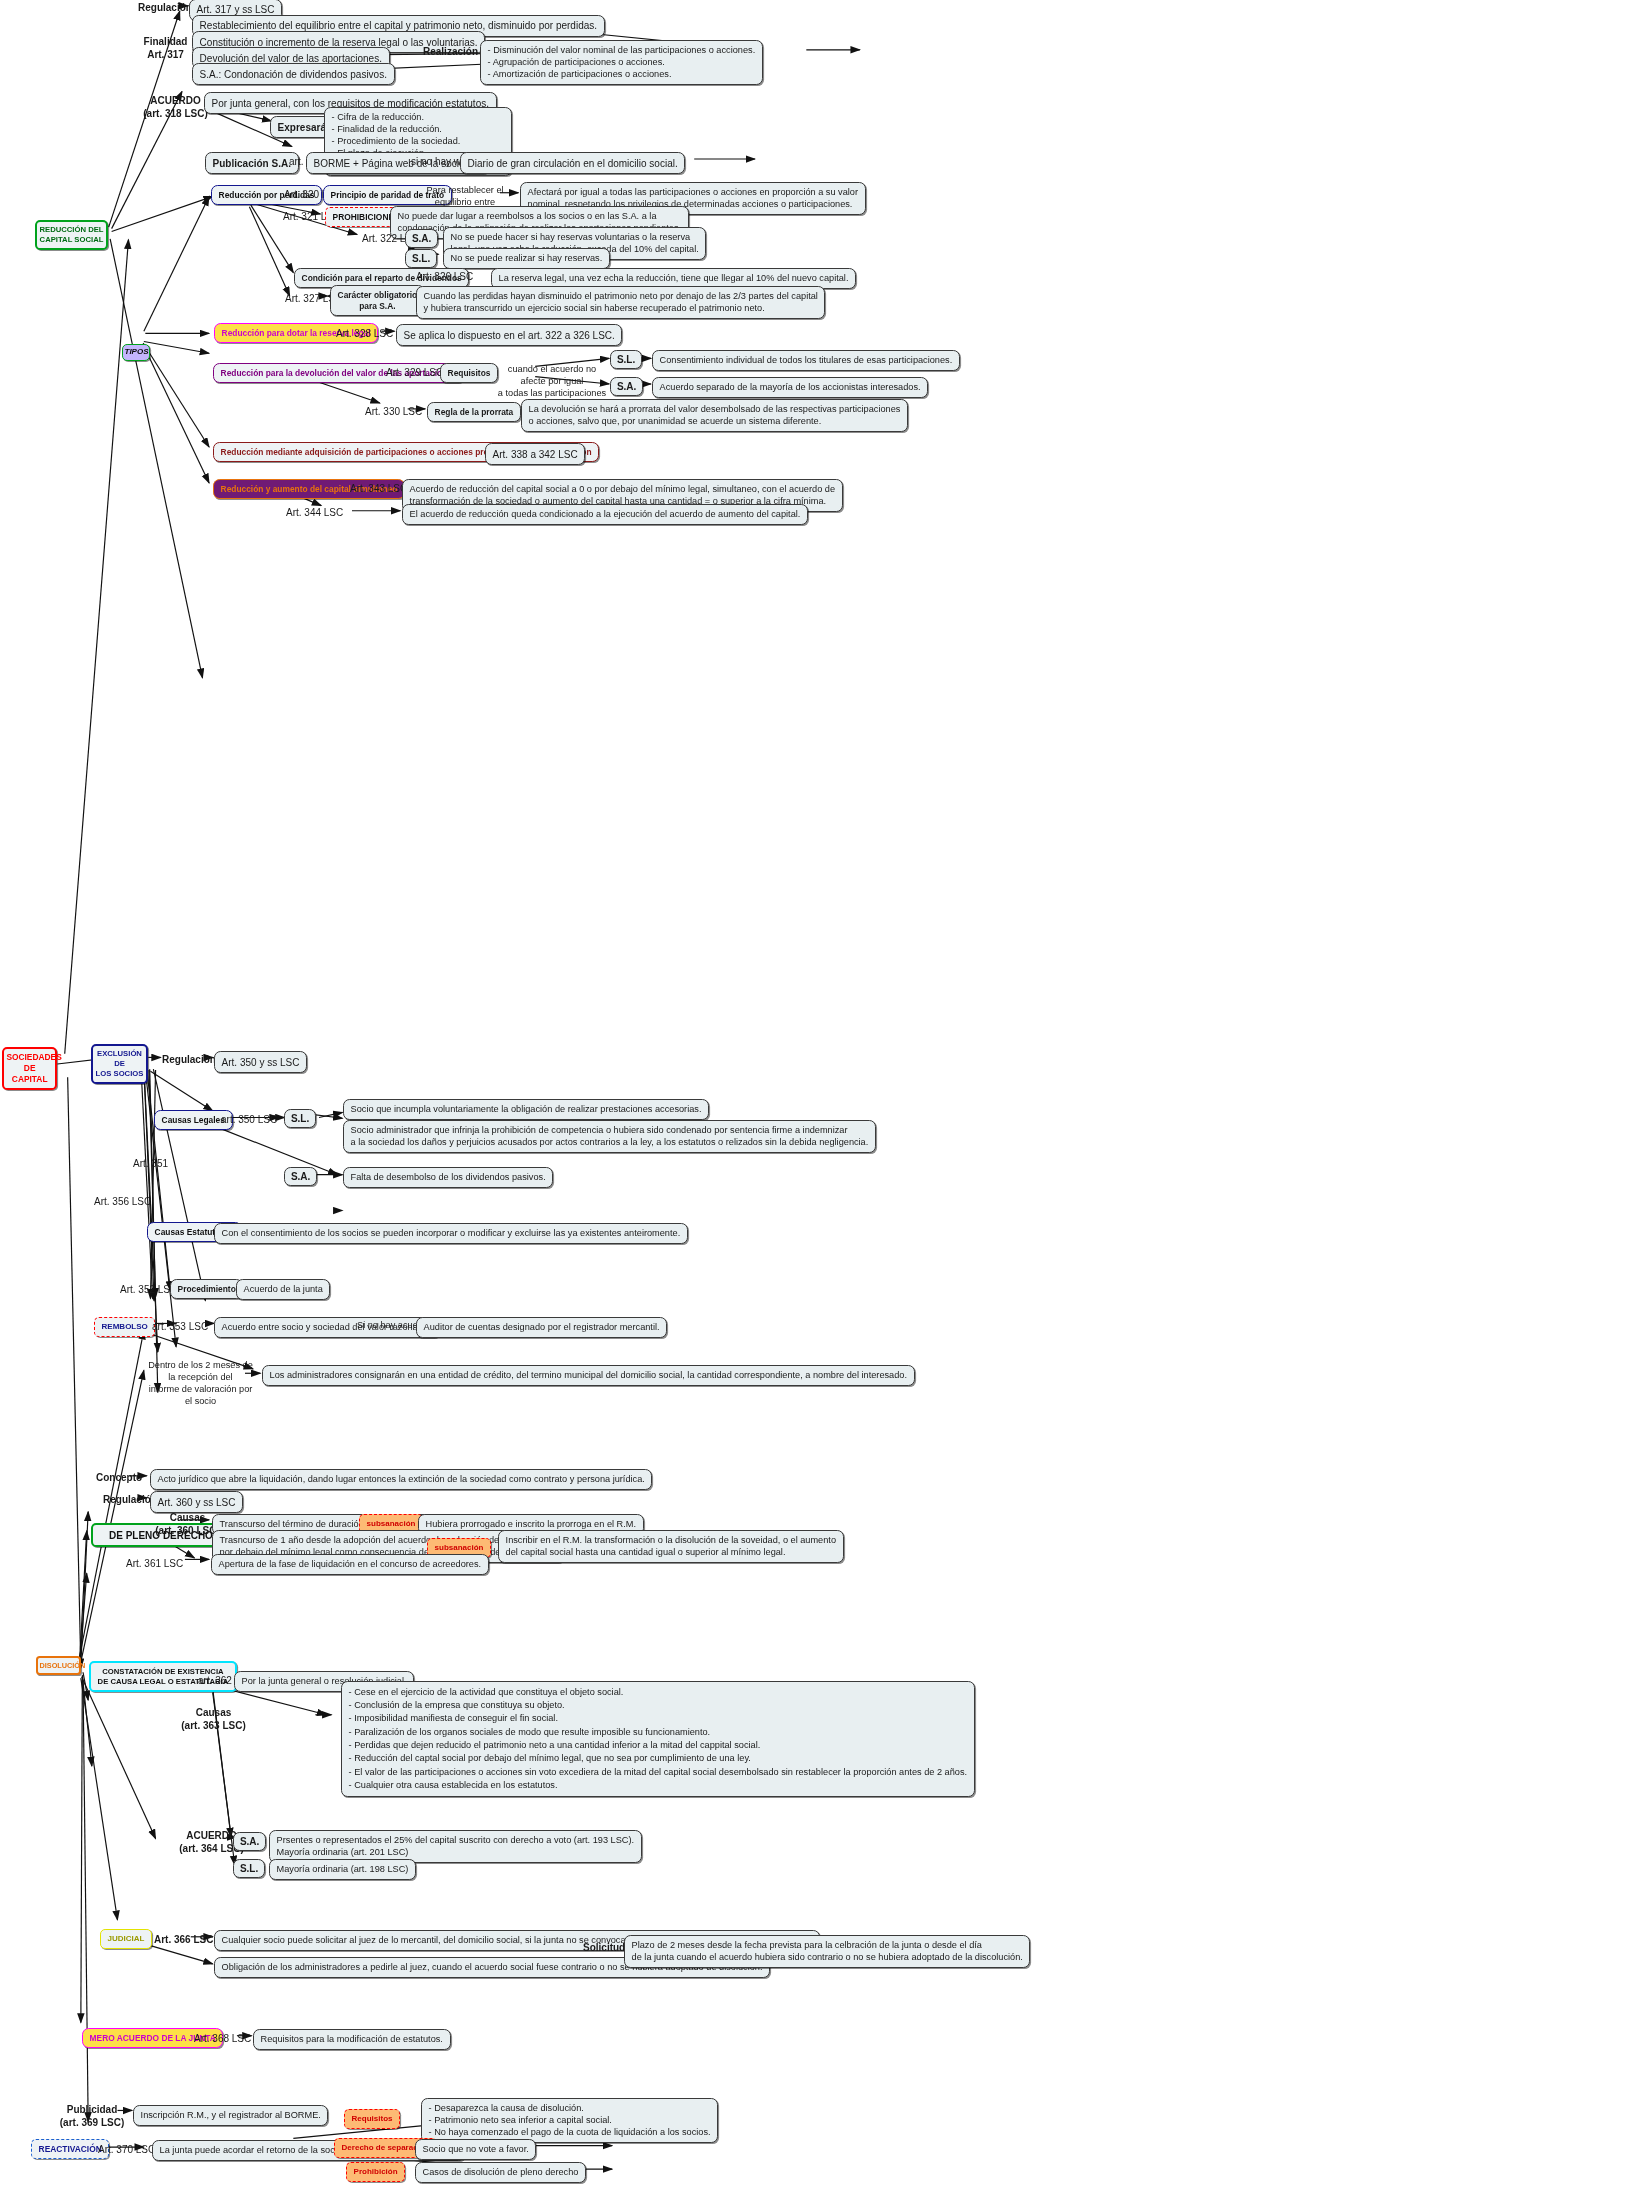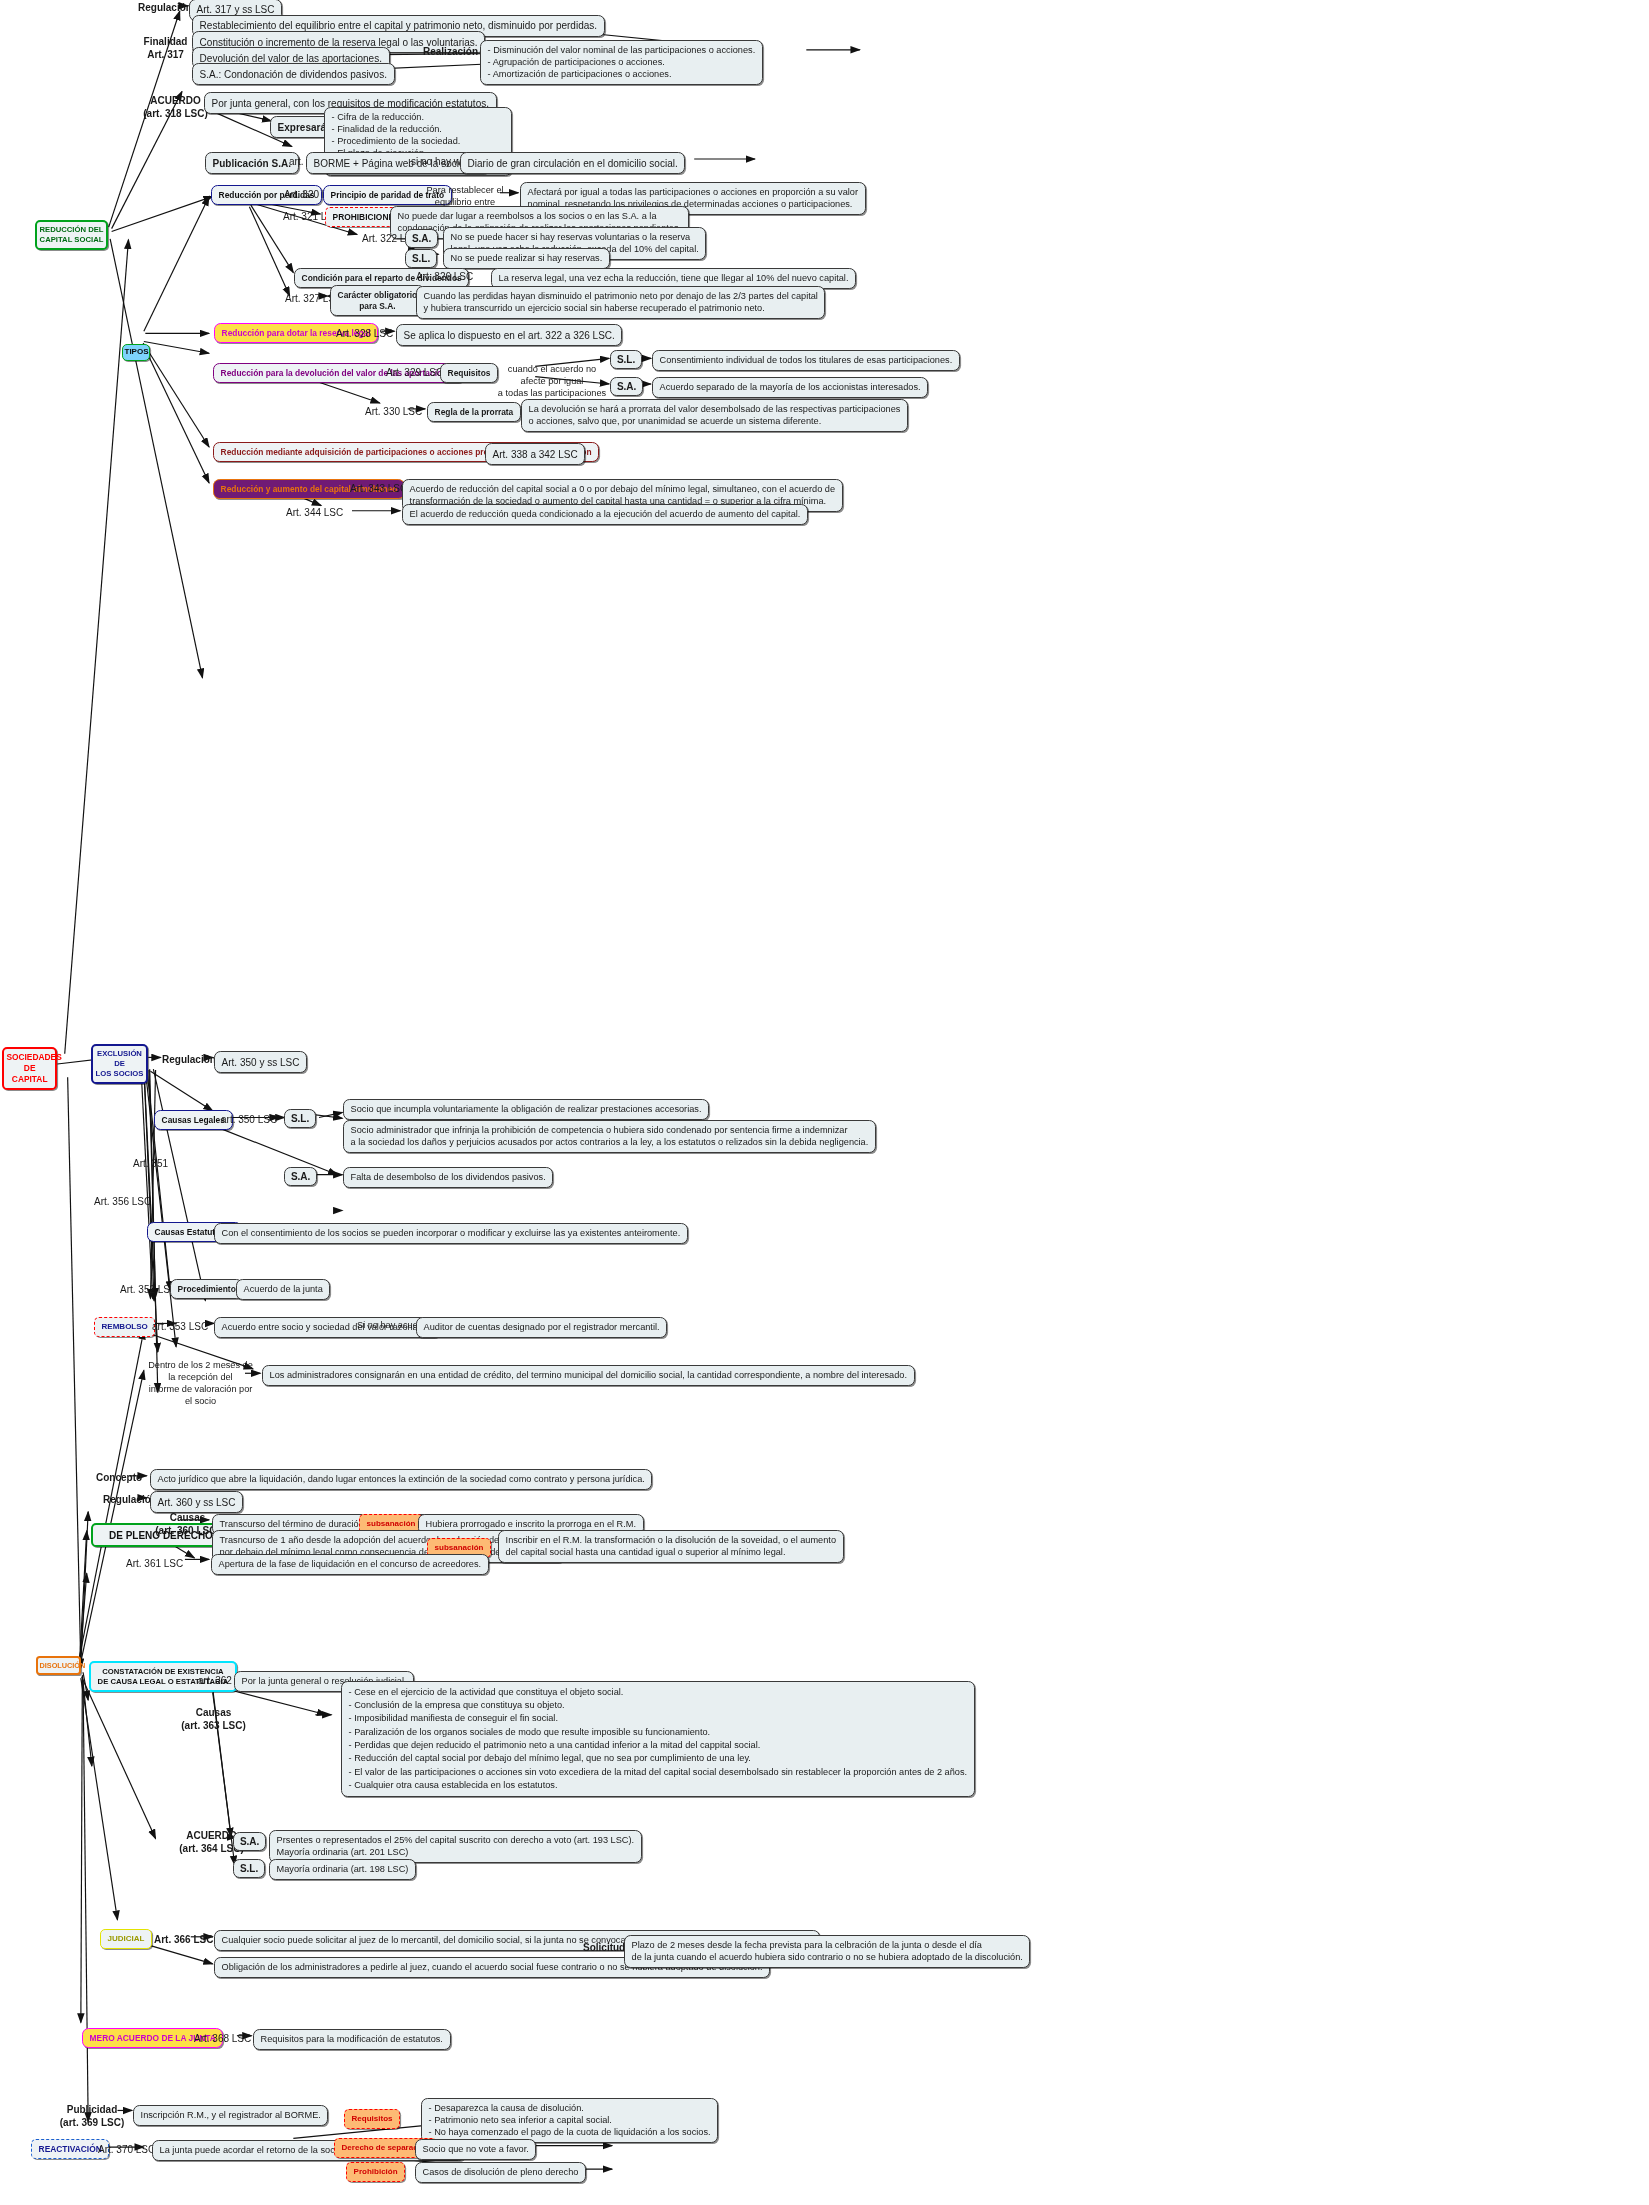--- a/index.html
+++ b/index.html
@@ -10,21 +10,21 @@
         border-radius:6.6px;padding:3.7px 6.6px;font-size:10px;line-height:1.3;color:#1a1a1a;
         box-shadow:1.1px 1.1px 0 rgba(0,0,0,.45);white-space:pre-line;}
   .node.b{font-weight:bold;}
   .node.ctr{text-align:center;}
   .lbl{position:absolute;font-size:10px;color:#1a1a1a;white-space:pre-line;line-height:1.3;}
   .lbl.b{font-weight:bold;}
   .lbl.ctr{text-align:center;}
   
   .n-red{background:#eef3f5;border:2.2px solid #ff0000;color:#ff0000;font-weight:bold;text-align:center;border-radius:5.1px;}
   .n-green{background:#eef3f5;border:2.2px solid #00a21c;color:#006b13;font-weight:bold;text-align:center;border-radius:5.1px;}
-  .n-greenthin{background:#7dd3fc;border:1.5px solid #00a21c;color:#0a0a0a;font-weight:bold;text-align:center;border-radius:5.1px;}
+  .n-greenthin{background:#c4b5fd;border:1.5px solid #00a21c;color:#0a0a0a;font-weight:bold;text-align:center;border-radius:5.1px;font-style:italic;}
   .n-blue{background:#eef3f5;border:2.2px solid #13178f;color:#13178f;font-weight:bold;text-align:center;border-radius:5.1px;}
   .n-blue2{background:#eef3f5;border:1.8px solid #13178f;color:#101010;font-weight:bold;text-align:center;border-radius:6.6px;}
   .n-magenta{background:#fde047;border:1.8px solid #ff00ff;color:#cc00cc;font-weight:bold;text-align:center;border-radius:6.6px;}
   .n-purple{background:#eef3f5;border:1.8px solid #800080;color:#800080;font-weight:bold;text-align:center;border-radius:6.6px;}
   .n-darkred{background:#eef3f5;border:1.8px solid #8b1a1a;color:#8b1a1a;font-weight:bold;text-align:center;border-radius:6.6px;}
   .n-orange{background:#701a75;border:1.8px solid #e8730c;color:#e8730c;font-weight:bold;text-align:center;border-radius:6.6px;}
   .n-orange2{background:#eef3f5;border:2.2px solid #e8730c;color:#e8730c;font-weight:bold;text-align:center;border-radius:3.7px;}
   .n-cyan{background:#eef3f5;border:2.2px solid #00e5ff;color:#101010;font-weight:bold;text-align:center;border-radius:5.1px;}
   .n-yellow{background:#eef3f5;border:1.8px solid #e3e300;color:#9a9a00;font-weight:bold;text-align:center;border-radius:5.1px;}
   .n-dashred{background:#eef3f5;border:1.5px dashed #ff0000;color:#101010;font-weight:bold;text-align:center;border-radius:5.1px;}

